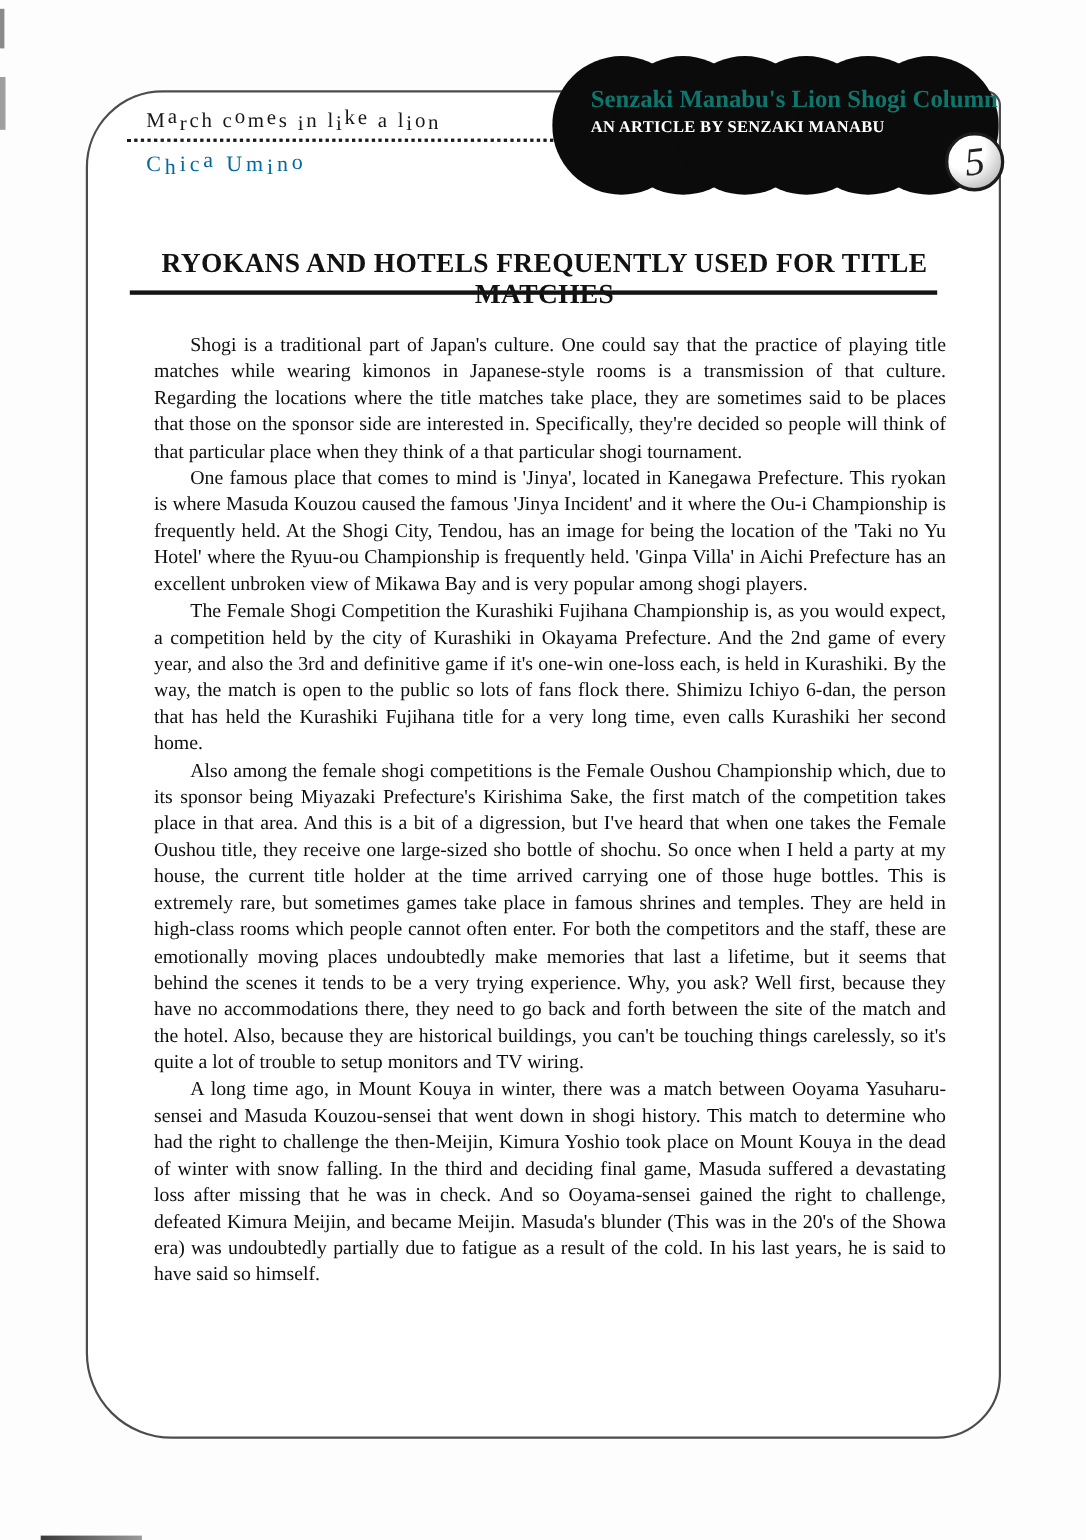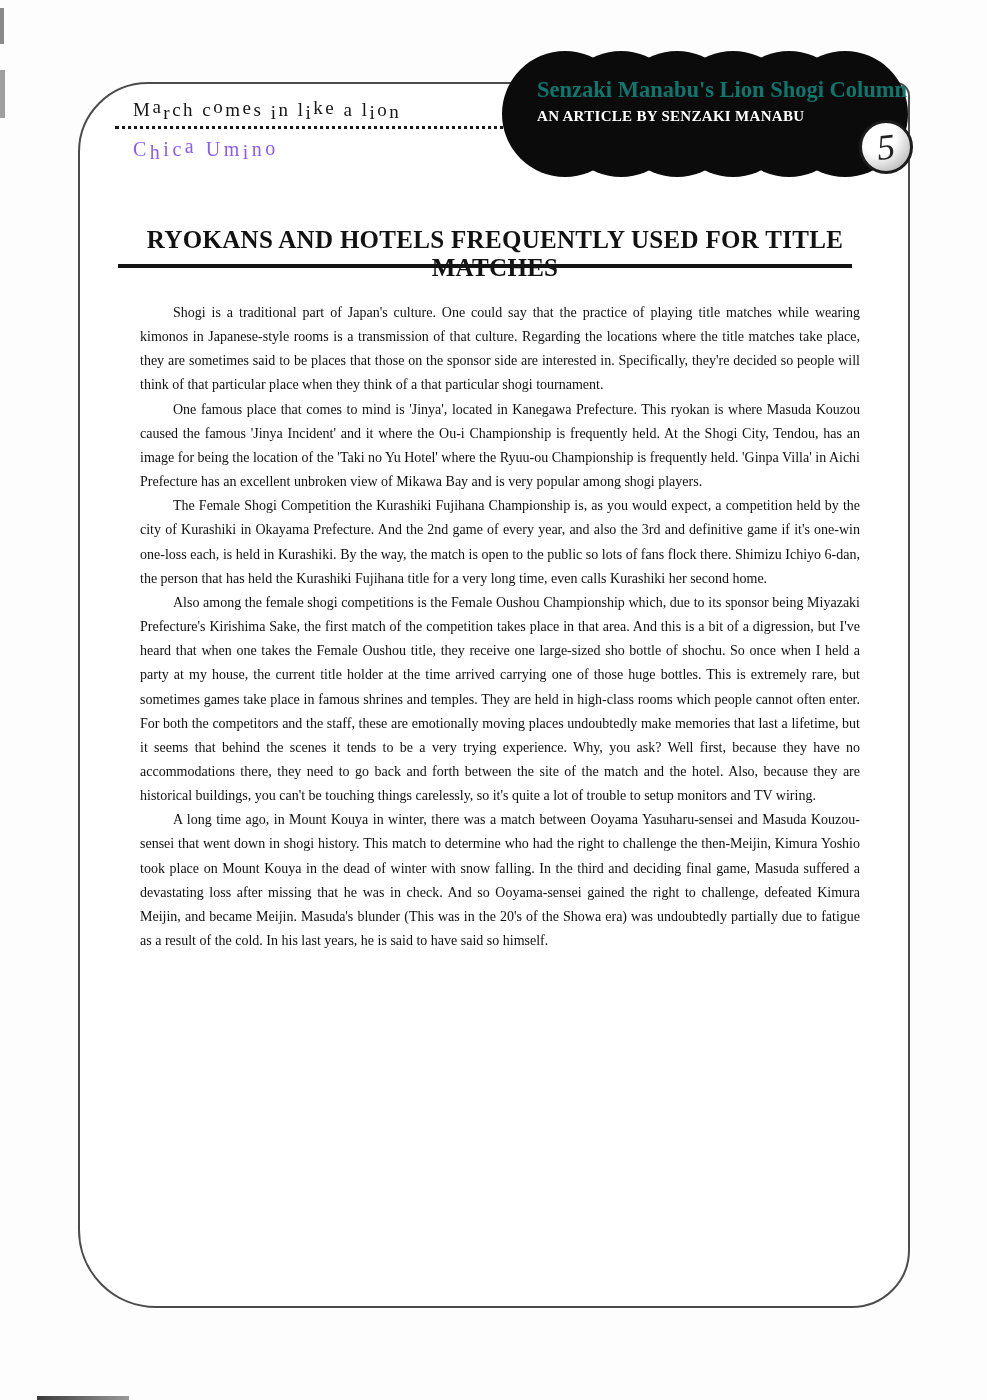--- a/index.html
+++ b/index.html
@@ -16,21 +16,21 @@
   }
   
   .artifact{position:absolute;background:#2c2c2c;}
   .artifact.a1{left:0;top:8px;width:4px;height:36px;opacity:.55;}
   .artifact.a2{left:0;top:70px;width:5px;height:48px;opacity:.45;}
   .artifact.a3{left:37px;top:1396px;width:92px;height:4px;
     background:linear-gradient(90deg,#3a3a3a,#9a9a9a);}
   
   .logo-line1{position:absolute;left:133px;top:99px;font-size:19px;color:#161616;
     letter-spacing:2.5px;white-space:pre;}
-  .logo-line2{position:absolute;left:133px;top:138px;font-size:20px;color:#8b5cf6;
+  .logo-line2{position:absolute;left:133px;top:138px;font-size:20px;color:#0369a1;
     letter-spacing:3.5px;white-space:pre;}
   .logo-line1 span,.logo-line2 span{display:inline-block;position:relative;}
   .dotted-rule{position:absolute;left:115px;top:126px;width:396px;height:0;
     border-top:3px dotted #1a1a1a;}
   
   .badge{position:absolute;left:502px;top:51px;width:406px;height:127px;}
   .badge svg{position:absolute;left:0;top:0;}
   .badge-title{position:absolute;left:35px;top:26px;width:370px;color:#0f766e;
     font-size:22.5px;font-weight:bold;white-space:nowrap;}
   .badge-subtitle{position:absolute;left:35px;top:57px;width:370px;color:#ffffff;
@@ -39,21 +39,21 @@
     border-radius:50%;border:3px solid #1c1c1c;box-sizing:border-box;
     background:radial-gradient(circle at 32% 28%,#ffffff 38%,#e2e2e2 58%,#a6a6a6 95%);
     text-align:center;}
   .page-number span{font-style:italic;font-size:36px;line-height:48px;color:#222;
     font-family:"Liberation Serif",serif;display:inline-block;transform:rotate(-6deg);}
   
   .article-title{position:absolute;left:90px;top:226px;width:810px;margin:0;
     text-align:center;font-size:25px;font-weight:bold;color:#121212;letter-spacing:.3px;}
   .title-rule{position:absolute;left:118px;top:264px;width:734px;height:4px;background:#141414;}
   .article-body{position:absolute;left:140px;top:301px;width:720px;
-    font-size:14px;line-height:24.15px;color:#0f0f0f;text-align:justify;}
+    font-size:18px;line-height:24.15px;color:#0f0f0f;text-align:justify;}
   .article-body p{margin:0;text-indent:33px;}
 </style>
 </head>
 <body>
 
 <div class="artifact a1"></div>
 <div class="artifact a2"></div>
 <div class="artifact a3"></div>
 
 <div class="page-frame"></div>

